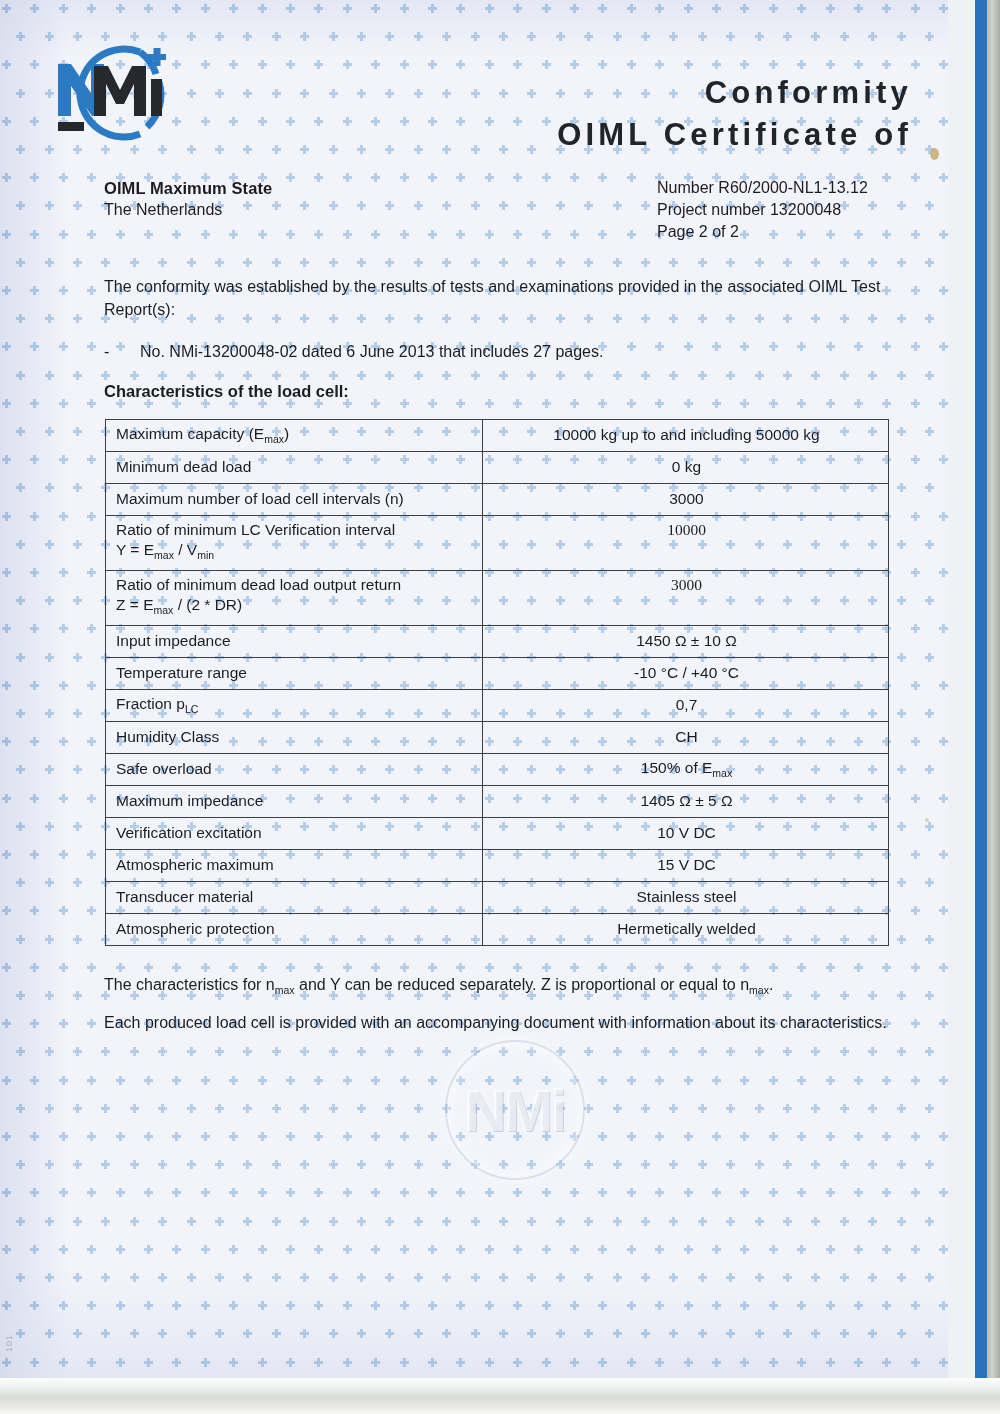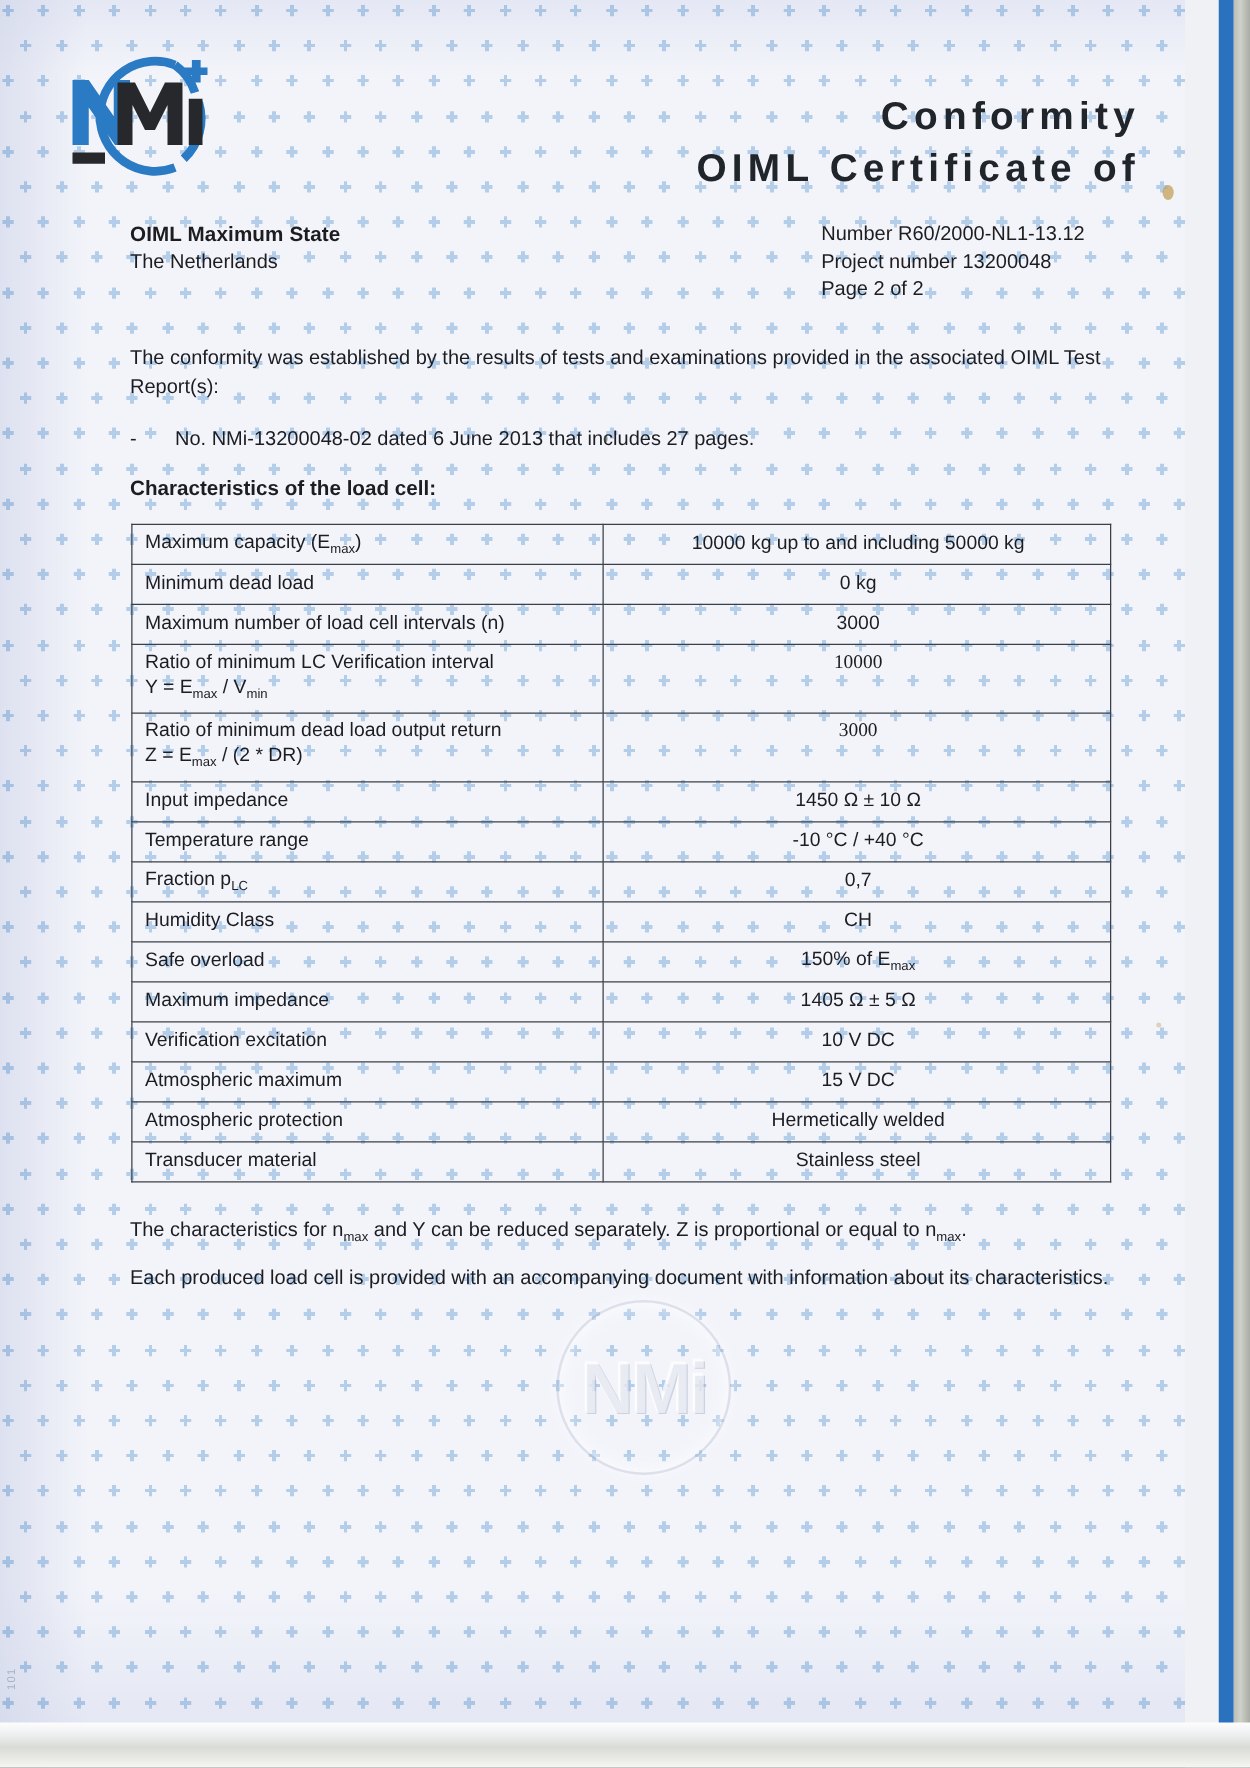--- a/index.html
+++ b/index.html
@@ -2010,26 +2010,26 @@
         </tr>
         <tr>
           <td class="k">Verification excitation</td>
           <td class="v">10 V DC</td>
         </tr>
         <tr>
           <td class="k">Atmospheric maximum</td>
           <td class="v">15 V DC</td>
         </tr>
         <tr>
+          <td class="k">Transducer material</td>
+          <td class="v">Stainless steel</td>
+        </tr>
+        <tr>
           <td class="k">Atmospheric protection</td>
           <td class="v">Hermetically welded</td>
-        </tr>
-        <tr>
-          <td class="k">Transducer material</td>
-          <td class="v">Stainless steel</td>
         </tr>
       </tbody>
   </table>
 
   <div class="para" id="note1">
     <span>The characteristics for n</span><sub>max</sub><span> and Y can be reduced separately. Z is proportional or equal to n</span><sub>max</sub><span>.</span>
   </div>
 
   <div class="para" id="note2">Each produced load cell is provided with an accompanying document with information about its characteristics.</div>
 

